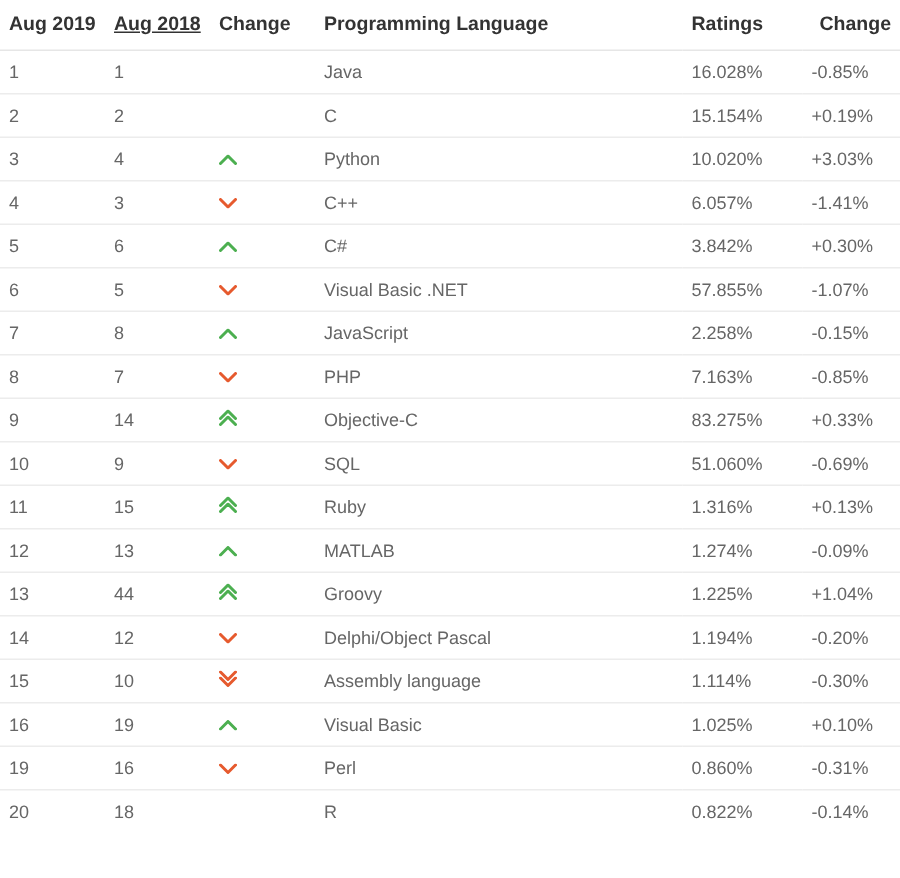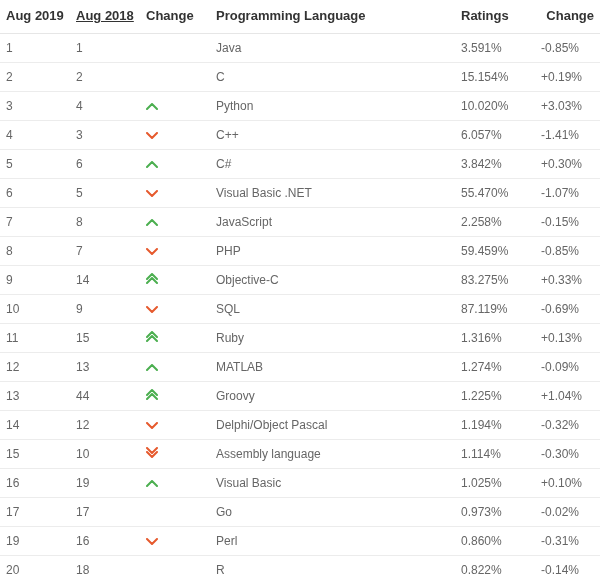--- a/index.html
+++ b/index.html
@@ -70,21 +70,21 @@
       <th class="col-ratings">Ratings</th>
       <th class="col-change">Change</th>
     </tr>
   </thead>
   <tbody id="tbody">
       <tr>
         <td>1</td>
         <td>1</td>
         <td></td>
         <td>Java</td>
-        <td>3.591%</td>
+        <td>16.028%</td>
         <td class="col-change">-0.85%</td>
       </tr>
       <tr>
         <td>2</td>
         <td>2</td>
         <td></td>
         <td>C</td>
         <td>15.154%</td>
         <td class="col-change">+0.19%</td>
       </tr>
@@ -118,41 +118,41 @@
         <td>3.842%</td>
         <td class="col-change">+0.30%</td>
       </tr>
       <tr>
         <td>6</td>
         <td>5</td>
         <td><span class="chev down"><svg width="12" height="7" viewBox="0 0 12 7">
               <path d="M1 1 L6 6 L11 1" fill="none" stroke-width="2" stroke-linecap="round" stroke-linejoin="round"></path>
             </svg></span></td>
         <td>Visual Basic .NET</td>
-        <td>55.470%</td>
+        <td>57.855%</td>
         <td class="col-change">-1.07%</td>
       </tr>
       <tr>
         <td>7</td>
         <td>8</td>
         <td><span class="chev up"><svg width="12" height="7" viewBox="0 0 12 7">
               <path d="M1 6 L6 1 L11 6" fill="none" stroke-width="2" stroke-linecap="round" stroke-linejoin="round"></path>
             </svg></span></td>
         <td>JavaScript</td>
         <td>2.258%</td>
         <td class="col-change">-0.15%</td>
       </tr>
       <tr>
         <td>8</td>
         <td>7</td>
         <td><span class="chev down"><svg width="12" height="7" viewBox="0 0 12 7">
               <path d="M1 1 L6 6 L11 1" fill="none" stroke-width="2" stroke-linecap="round" stroke-linejoin="round"></path>
             </svg></span></td>
         <td>PHP</td>
-        <td>59.459%</td>
+        <td>7.163%</td>
         <td class="col-change">-0.85%</td>
       </tr>
       <tr>
         <td>9</td>
         <td>14</td>
         <td><span class="chev up double"><svg width="12" height="7" viewBox="0 0 12 7">
               <path d="M1 6 L6 1 L11 6" fill="none" stroke-width="2" stroke-linecap="round" stroke-linejoin="round"></path>
             </svg><svg width="12" height="7" viewBox="0 0 12 7">
               <path d="M1 6 L6 1 L11 6" fill="none" stroke-width="2" stroke-linecap="round" stroke-linejoin="round"></path>
             </svg></span></td>
@@ -160,21 +160,21 @@
         <td>83.275%</td>
         <td class="col-change">+0.33%</td>
       </tr>
       <tr>
         <td>10</td>
         <td>9</td>
         <td><span class="chev down"><svg width="12" height="7" viewBox="0 0 12 7">
               <path d="M1 1 L6 6 L11 1" fill="none" stroke-width="2" stroke-linecap="round" stroke-linejoin="round"></path>
             </svg></span></td>
         <td>SQL</td>
-        <td>87.119%</td>
+        <td>51.060%</td>
         <td class="col-change">-0.69%</td>
       </tr>
       <tr>
         <td>11</td>
         <td>15</td>
         <td><span class="chev up double"><svg width="12" height="7" viewBox="0 0 12 7">
               <path d="M1 6 L6 1 L11 6" fill="none" stroke-width="2" stroke-linecap="round" stroke-linejoin="round"></path>
             </svg><svg width="12" height="7" viewBox="0 0 12 7">
               <path d="M1 6 L6 1 L11 6" fill="none" stroke-width="2" stroke-linecap="round" stroke-linejoin="round"></path>
             </svg></span></td>
@@ -205,21 +205,21 @@
         <td class="col-change">+1.04%</td>
       </tr>
       <tr>
         <td>14</td>
         <td>12</td>
         <td><span class="chev down"><svg width="12" height="7" viewBox="0 0 12 7">
               <path d="M1 1 L6 6 L11 1" fill="none" stroke-width="2" stroke-linecap="round" stroke-linejoin="round"></path>
             </svg></span></td>
         <td>Delphi/Object Pascal</td>
         <td>1.194%</td>
-        <td class="col-change">-0.32%</td>
+        <td class="col-change">-0.20%</td>
       </tr>
       <tr>
         <td>15</td>
         <td>10</td>
         <td><span class="chev down double"><svg width="12" height="7" viewBox="0 0 12 7">
               <path d="M1 1 L6 6 L11 1" fill="none" stroke-width="2" stroke-linecap="round" stroke-linejoin="round"></path>
             </svg><svg width="12" height="7" viewBox="0 0 12 7">
               <path d="M1 1 L6 6 L11 1" fill="none" stroke-width="2" stroke-linecap="round" stroke-linejoin="round"></path>
             </svg></span></td>
         <td>Assembly language</td>
@@ -228,28 +228,20 @@
       </tr>
       <tr>
         <td>16</td>
         <td>19</td>
         <td><span class="chev up"><svg width="12" height="7" viewBox="0 0 12 7">
               <path d="M1 6 L6 1 L11 6" fill="none" stroke-width="2" stroke-linecap="round" stroke-linejoin="round"></path>
             </svg></span></td>
         <td>Visual Basic</td>
         <td>1.025%</td>
         <td class="col-change">+0.10%</td>
-      </tr>
-      <tr>
-        <td>17</td>
-        <td>17</td>
-        <td></td>
-        <td>Go</td>
-        <td>0.973%</td>
-        <td class="col-change">-0.02%</td>
       </tr>
       <tr>
         <td>19</td>
         <td>16</td>
         <td><span class="chev down"><svg width="12" height="7" viewBox="0 0 12 7">
               <path d="M1 1 L6 6 L11 1" fill="none" stroke-width="2" stroke-linecap="round" stroke-linejoin="round"></path>
             </svg></span></td>
         <td>Perl</td>
         <td>0.860%</td>
         <td class="col-change">-0.31%</td>

